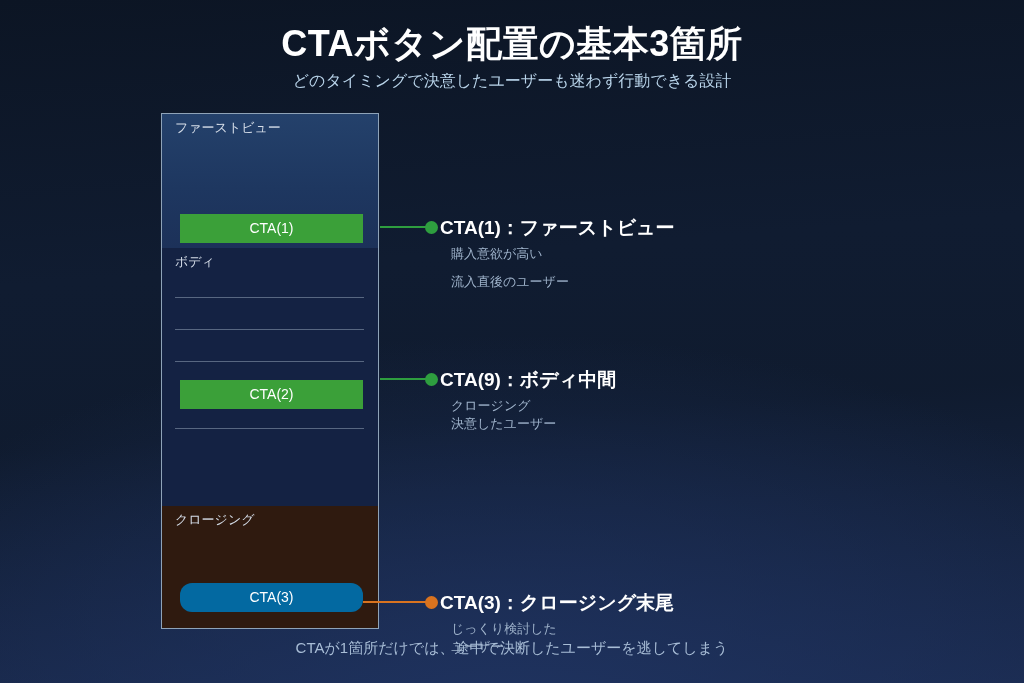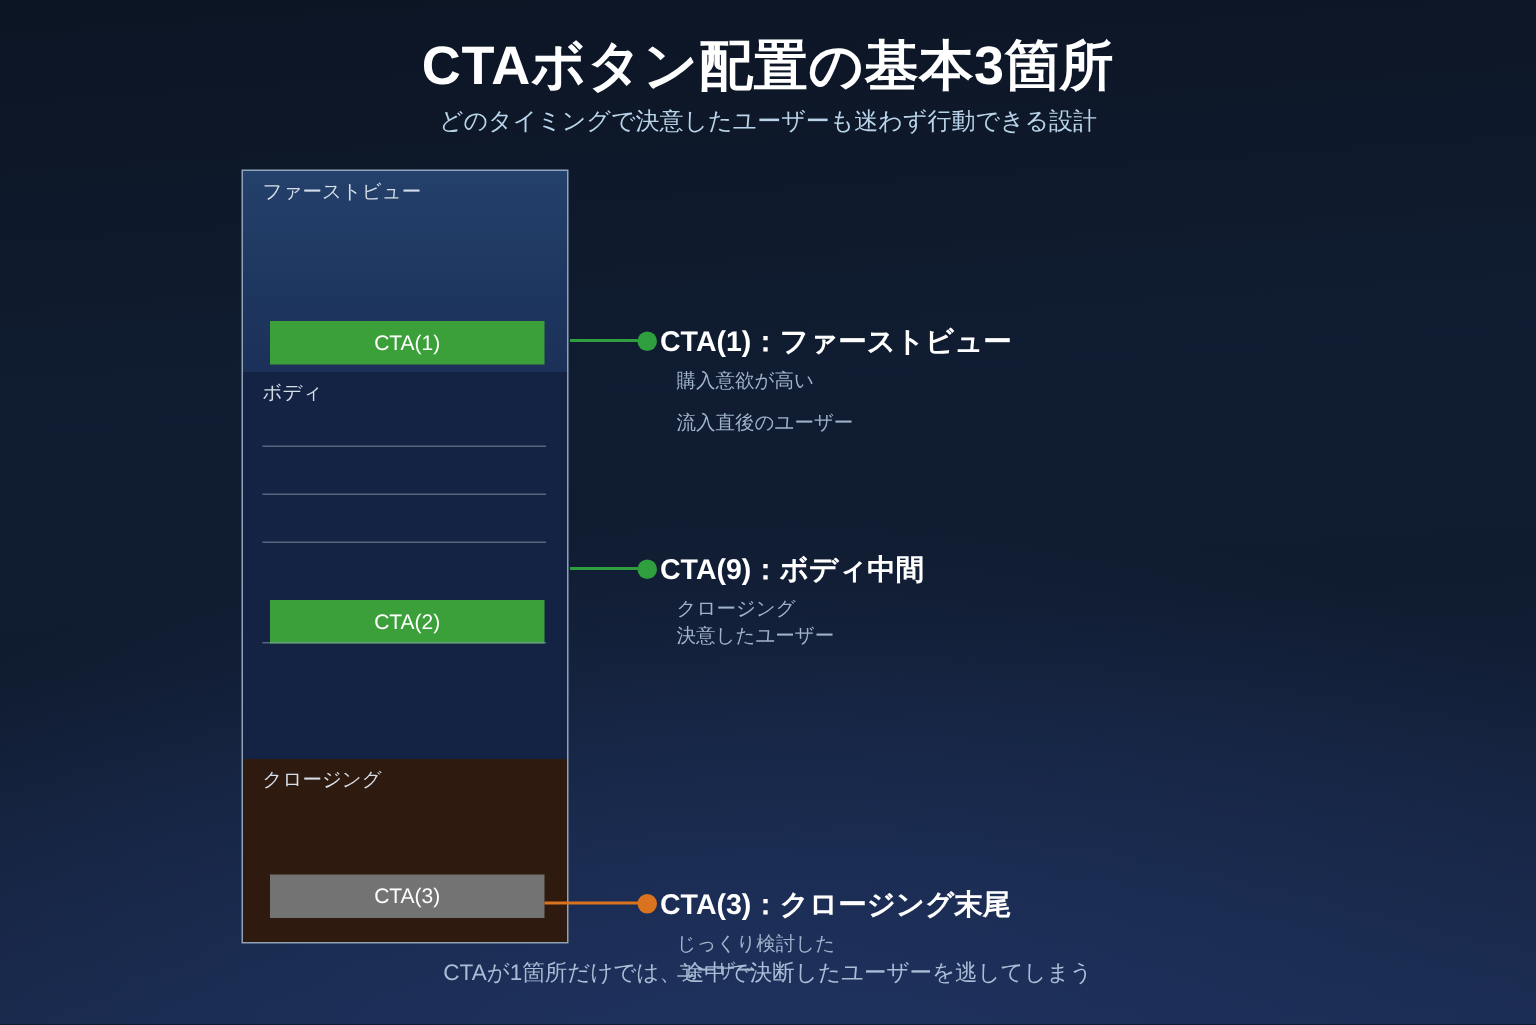--- a/index.html
+++ b/index.html
@@ -105,21 +105,21 @@
     left: 18px;
     width: 183px;
     height: 29px;
     line-height: 29px;
     text-align: center;
     font-size: 14px;
     color: #ffffff;
     white-space: nowrap;
   }
   .cta-green { background: #3ba039; }
-  .cta-orange { background: #737373; }
+  .cta-orange { background: #0369a1; border-radius: 12px; }
 
   
   .connector-line {
     position: absolute;
     height: 2px;
   }
   .conn-green { background: #2e9e3f; }
   .conn-orange { background: #d9731f; }
   .connector-dot {
     position: absolute;
@@ -172,21 +172,21 @@
     <div class="section" id="sec-firstview">
       <div class="sec-label">ファーストビュー</div>
       <div class="cta-btn cta-green" style="top:100px;">CTA(1)</div>
     </div>
 
     <div class="section" id="sec-body">
       <div class="sec-label">ボディ</div>
       <div class="rule" style="top:49px;"></div>
       <div class="rule" style="top:81px;"></div>
       <div class="rule" style="top:113px;"></div>
-      <div class="cta-btn cta-green" style="top:132px;margin-top:20px;">CTA(2)</div>
+      <div class="cta-btn cta-green" style="top:132px;">CTA(2)</div>
       <div class="rule" style="top:180px;"></div>
     </div>
 
     <div class="section" id="sec-closing">
       <div class="sec-label">クロージング</div>
       <div class="cta-btn cta-orange" style="top:77px;">CTA(3)</div>
     </div>
   </div>
 
   <div class="connector-line conn-green" style="left:380px; top:226px; width:52px;"></div>

